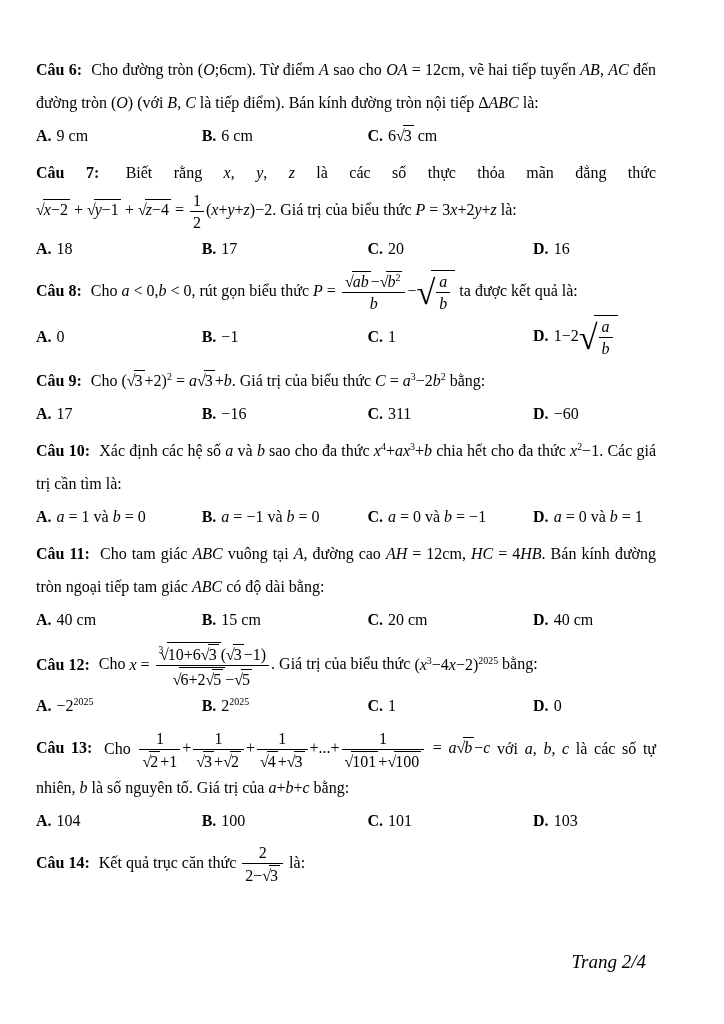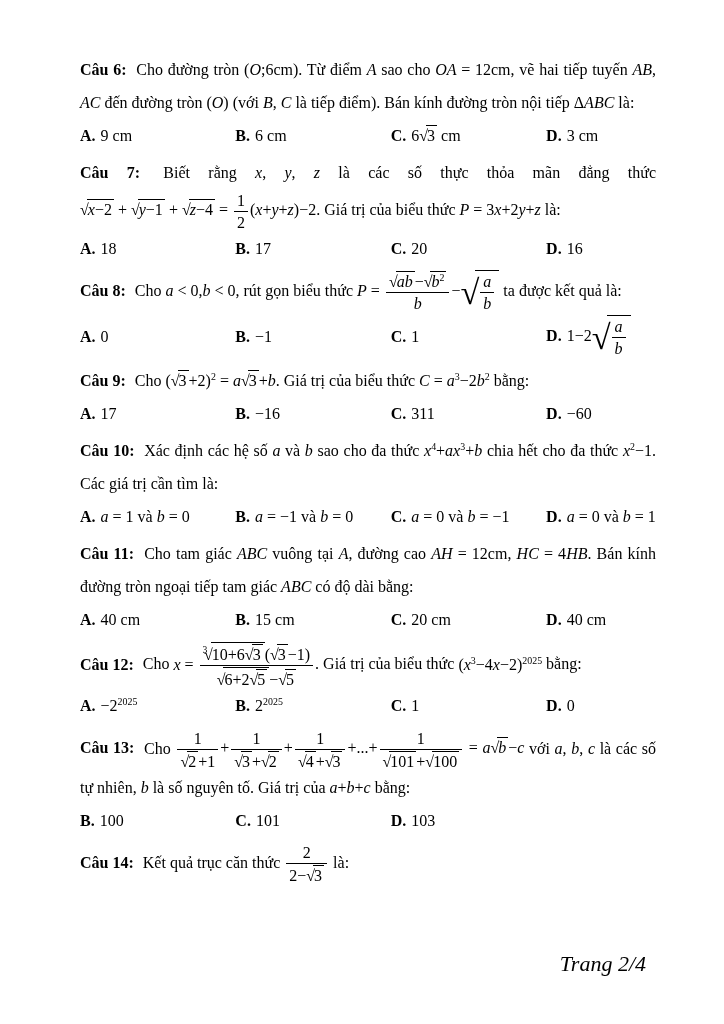--- a/index.html
+++ b/index.html
@@ -2,21 +2,21 @@
 <html lang="vi"><head>
 <meta charset="utf-8">
 <style>
   * { margin:0; padding:0; box-sizing:border-box; }
   html,body { width:724px; height:1024px; }
   body {
     background:#ffffff; color:#000;
     font-family:"Liberation Serif","DejaVu Serif",serif;
     font-size:16px; position:relative; overflow:hidden;
   }
-  .page { padding:54px 68px 0 80px; }
+  .page { padding:54px 68px 0 36px; }
 
   .q { margin-bottom:6px; }
   .q-body { text-align:justify; line-height:2.05; }
   .q-label { margin-right:5px; white-space:nowrap; }
 
   .opts {
     display:grid;
     grid-template-columns:23.5% 23.5% 23.5% 29.5%;
     align-items:center;
     margin:1px 0 2px 0;
@@ -40,38 +40,37 @@
   .sq .vin { border-top:1px solid #000; display:inline-block; line-height:1.1; padding:1px 2px 0 1px; }
 
   .sq.tall { display:inline-flex; align-items:stretch; vertical-align:middle; }
   .sq.tall .rad { display:flex; align-items:center; font-size:2.15em; line-height:1; letter-spacing:-2px; margin-right:-2px; }
   .sq.tall .vin { display:flex; align-items:center; border-top:1px solid #000; padding:0 3px; line-height:normal; }
 
   .ridx { font-size:0.6em; position:relative; top:-0.75em; margin-right:-0.35em; }
 
   .footer {
     position:absolute; top:951px; right:78px;
-    font-style:italic; font-size:22px;
+    font-style:italic; font-size:19px;
   }
 </style>
 </head>
 <body>
 
 <div class="page">
   <div id="questions">
   <div class="q">
     <div class="q-body"><b class="q-label">Câu 6:</b><span class="q-content"> Cho đường tròn <span class="m">(<i>O</i>;6cm)</span>. Từ điểm <span class="m"><i>A</i></span> sao cho <span class="m"><i>O</i><i>A</i> = 12cm</span>, vẽ hai tiếp tuyến <span class="m"><i>A</i><i>B</i></span>, <span class="m"><i>A</i><i>C</i></span> đến đường tròn <span class="m">(<i>O</i>)</span> (với <span class="m"><i>B</i></span>, <span class="m"><i>C</i></span> là tiếp điểm). Bán kính đường tròn nội tiếp <span class="m">Δ<i>A</i><i>B</i><i>C</i></span> là:</span></div>
     <div class="opts">
   <div class="opt"><b class="opt-key">A.</b><span class="opt-text">9 cm</span></div>
 
   <div class="opt"><b class="opt-key">B.</b><span class="opt-text">6 cm</span></div>
 
   <div class="opt"><b class="opt-key">C.</b><span class="opt-text"><span class="m">6<span class="sq"><span class="rad">√</span><span class="vin">3</span></span></span> cm</span></div>
 
-  <div class="opt"><b class="opt-key">D.</b><span class="opt-text">3 cm</span></div>
 </div>
   </div>
 
   <div class="q">
     <div class="q-body"><b class="q-label">Câu 7:</b><span class="q-content"> Biết rằng <span class="m"><i>x</i></span>, <span class="m"><i>y</i></span>, <span class="m"><i>z</i></span> là các số thực thỏa mãn đẳng thức <span class="m"><span class="sq"><span class="rad">√</span><span class="vin"><i>x</i>−2</span></span> + <span class="sq"><span class="rad">√</span><span class="vin"><i>y</i>−1</span></span> + <span class="sq"><span class="rad">√</span><span class="vin"><i>z</i>−4</span></span> = <span class="fr"><span class="nu">1</span><span class="de">2</span></span>(<i>x</i>+<i>y</i>+<i>z</i>)−2</span>. Giá trị của biểu thức <span class="m"><i>P</i> = 3<i>x</i>+2<i>y</i>+<i>z</i></span> là:</span></div>
     <div class="opts">
   <div class="opt"><b class="opt-key">A.</b><span class="opt-text">18</span></div>
 
   <div class="opt"><b class="opt-key">B.</b><span class="opt-text">17</span></div>
 
@@ -158,20 +157,21 @@
 
   <div class="opt"><b class="opt-key">C.</b><span class="opt-text">1</span></div>
 
   <div class="opt"><b class="opt-key">D.</b><span class="opt-text">0</span></div>
 </div>
   </div>
 
   <div class="q">
     <div class="q-body"><b class="q-label">Câu 13:</b><span class="q-content"> Cho <span class="m"><span class="fr"><span class="nu">1</span><span class="de"><span class="sq"><span class="rad">√</span><span class="vin">2</span></span>+1</span></span>+<span class="fr"><span class="nu">1</span><span class="de"><span class="sq"><span class="rad">√</span><span class="vin">3</span></span>+<span class="sq"><span class="rad">√</span><span class="vin">2</span></span></span></span>+<span class="fr"><span class="nu">1</span><span class="de"><span class="sq"><span class="rad">√</span><span class="vin">4</span></span>+<span class="sq"><span class="rad">√</span><span class="vin">3</span></span></span></span>+...+<span class="fr"><span class="nu">1</span><span class="de"><span class="sq"><span class="rad">√</span><span class="vin">101</span></span>+<span class="sq"><span class="rad">√</span><span class="vin">100</span></span></span></span> = <i>a</i><span class="sq"><span class="rad">√</span><span class="vin"><i>b</i></span></span>−<i>c</i></span> với <span class="m"><i>a</i></span>, <span class="m"><i>b</i></span>, <span class="m"><i>c</i></span> là các số tự nhiên, <span class="m"><i>b</i></span> là số nguyên tố. Giá trị của <span class="m"><i>a</i>+<i>b</i>+<i>c</i></span> bằng:</span></div>
     <div class="opts">
+  <div class="opt"><b class="opt-key">A.</b><span class="opt-text">104</span></div>
 
   <div class="opt"><b class="opt-key">B.</b><span class="opt-text">100</span></div>
 
   <div class="opt"><b class="opt-key">C.</b><span class="opt-text">101</span></div>
 
   <div class="opt"><b class="opt-key">D.</b><span class="opt-text">103</span></div>
 </div>
   </div>
 
   <div class="q">

